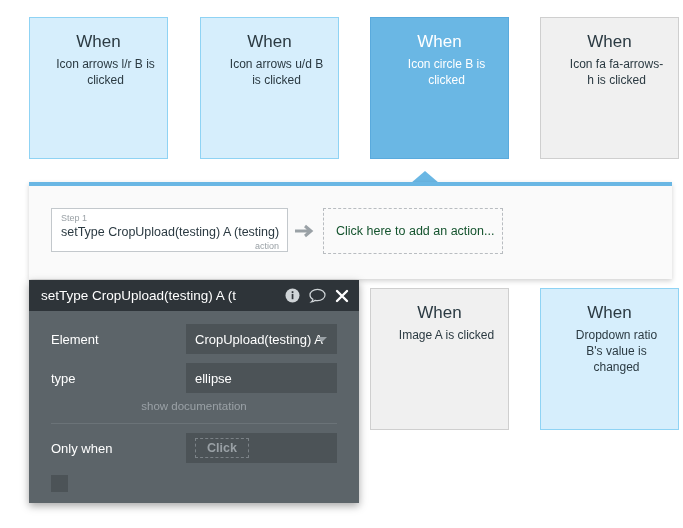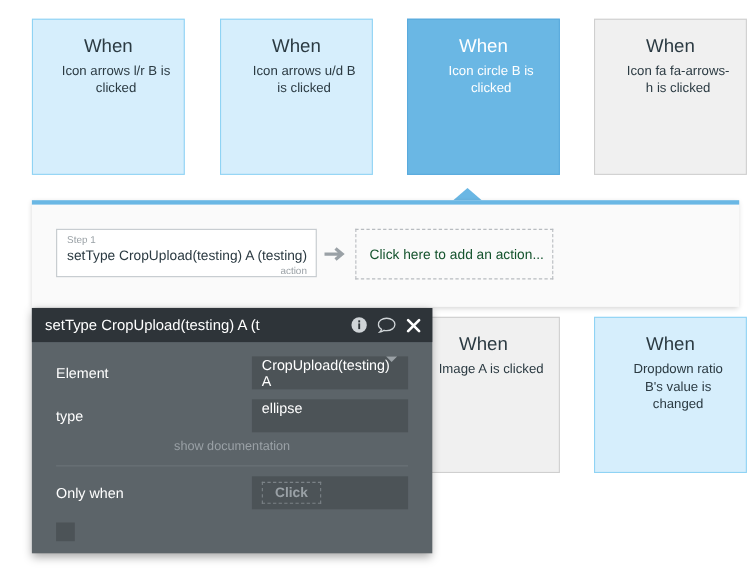--- a/index.html
+++ b/index.html
@@ -125,21 +125,21 @@
   .add-action-text {
     font-size: 12.5px;
     color: #14532d;
   }
 
   
   .dialog {
     position: absolute;
     left: 29px;
     top: 280px;
-    width: 364px;
+    width: 330px;
     height: 223px;
     background: #5c6469;
     box-shadow: 0 3px 8px rgba(0,0,0,0.35);
     box-sizing: border-box;
   }
   .dialog-header {
     height: 31px;
     background: #2e3439;
     display: flex;
     align-items: center;
@@ -166,33 +166,32 @@
   }
   .dialog-body {
     padding: 13px 22px 0 22px;
     box-sizing: border-box;
   }
   .field-row {
     display: flex;
     align-items: center;
     height: 30px;
     margin-bottom: 9px;
-    gap: 43px;
   }
   .field-label {
     width: 135px;
     color: #ffffff;
     font-size: 13px;
   }
   .field-control {
     flex: 1;
     height: 30px;
     background: #4c5357;
     display: flex;
-    align-items: flex-start;
+    align-items: center;
     padding: 0 8px 0 9px;
     box-sizing: border-box;
     color: #ffffff;
     font-size: 13px;
     position: relative;
   }
   .caret-down {
     position: absolute;
     right: 10px;
     width: 0;

